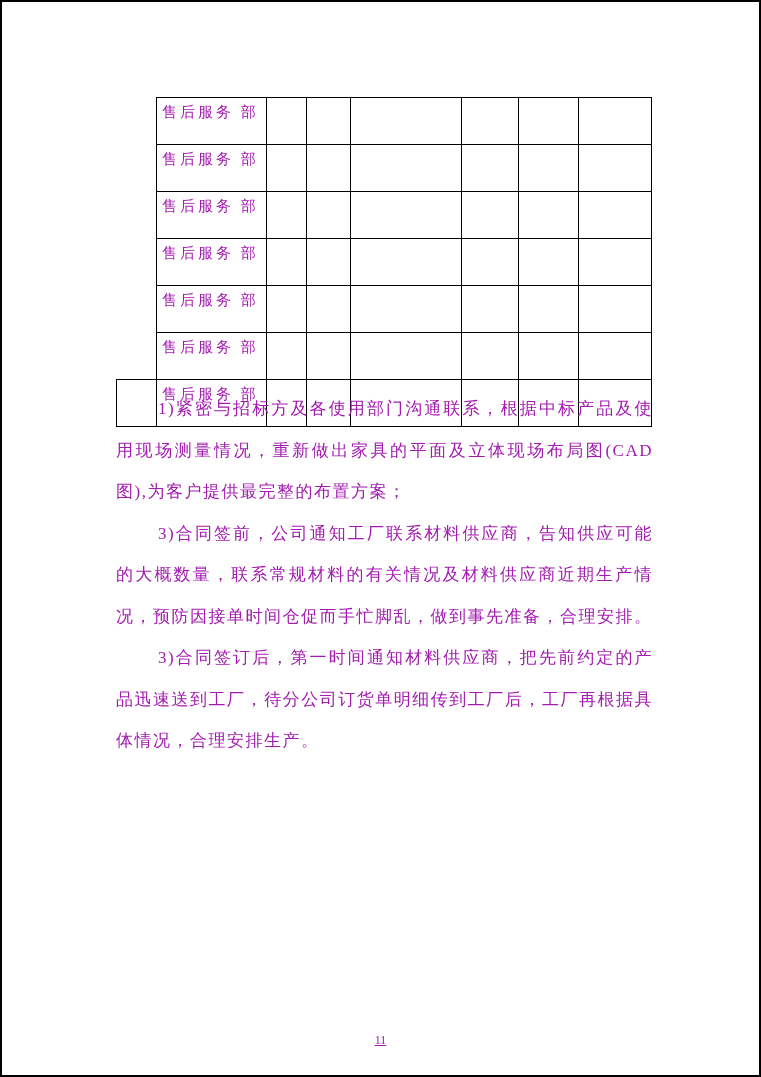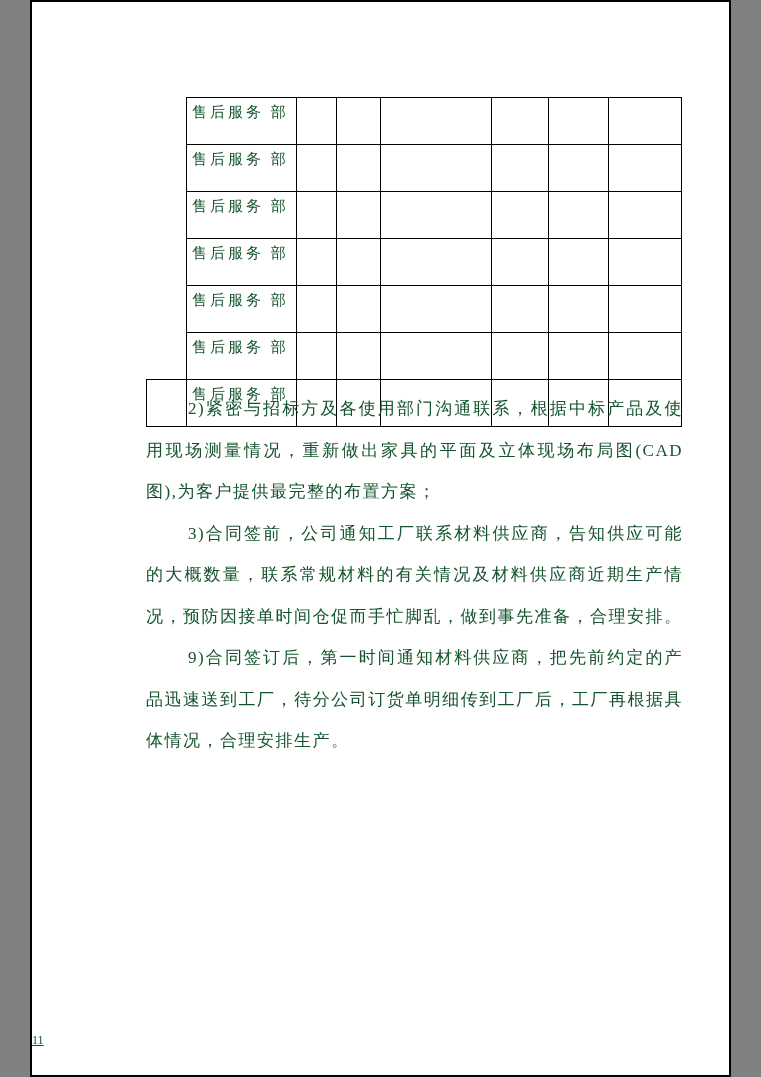--- a/index.html
+++ b/index.html
@@ -3,28 +3,28 @@
 <meta charset="utf-8">
 <style>
   html, body {
     margin: 0;
     padding: 0;
     background: #808080;
     font-family: "Liberation Serif", "DejaVu Serif", serif;
   }
   .page {
     position: relative;
-    width: 701px;
+    width: 761px;
     height: 1077px;
     margin: 0 auto;
     background: #ffffff;
     border: 2px solid #000000;
     box-sizing: border-box;
     overflow: hidden;
-    color: #14532d;
+    color: #a21caf;
   }
   table.doc-table {
     position: absolute;
     left: 114px;
     top: 95px;
     border-collapse: collapse;
     table-layout: fixed;
   }
   table.doc-table td {
     border: 1px solid #000000;
@@ -51,21 +51,21 @@
   }
   .body-text p {
     margin: 0;
     text-indent: 42px;
   }
   .page-number {
     position: absolute;
     left: 0;
     top: 1031px;
     width: 100%;
-    text-align: left;
+    text-align: center;
     font-size: 12px;
     letter-spacing: 0;
     text-decoration: underline;
   }
 </style>
 </head>
 <body>
 
 <div class="page">
 
@@ -148,20 +148,20 @@
       <td></td>
       <td></td>
       <td></td>
       <td></td>
       <td></td>
     </tr>
   </tbody>
     </table>
 
   <div class="body-text">
-    <p>2)紧密与招标方及各使用部门沟通联系，根据中标产品及使用现场测量情况，重新做出家具的平面及立体现场布局图(CAD图),为客户提供最完整的布置方案；</p>
+    <p>1)紧密与招标方及各使用部门沟通联系，根据中标产品及使用现场测量情况，重新做出家具的平面及立体现场布局图(CAD图),为客户提供最完整的布置方案；</p>
     <p>3)合同签前，公司通知工厂联系材料供应商，告知供应可能的大概数量，联系常规材料的有关情况及材料供应商近期生产情况，预防因接单时间仓促而手忙脚乱，做到事先准备，合理安排。</p>
-    <p>9)合同签订后，第一时间通知材料供应商，把先前约定的产品迅速送到工厂，待分公司订货单明细传到工厂后，工厂再根据具体情况，合理安排生产。</p>
+    <p>3)合同签订后，第一时间通知材料供应商，把先前约定的产品迅速送到工厂，待分公司订货单明细传到工厂后，工厂再根据具体情况，合理安排生产。</p>
   </div>
 
   <div class="page-number">11</div>
 
 </div>
 
 </body></html>

